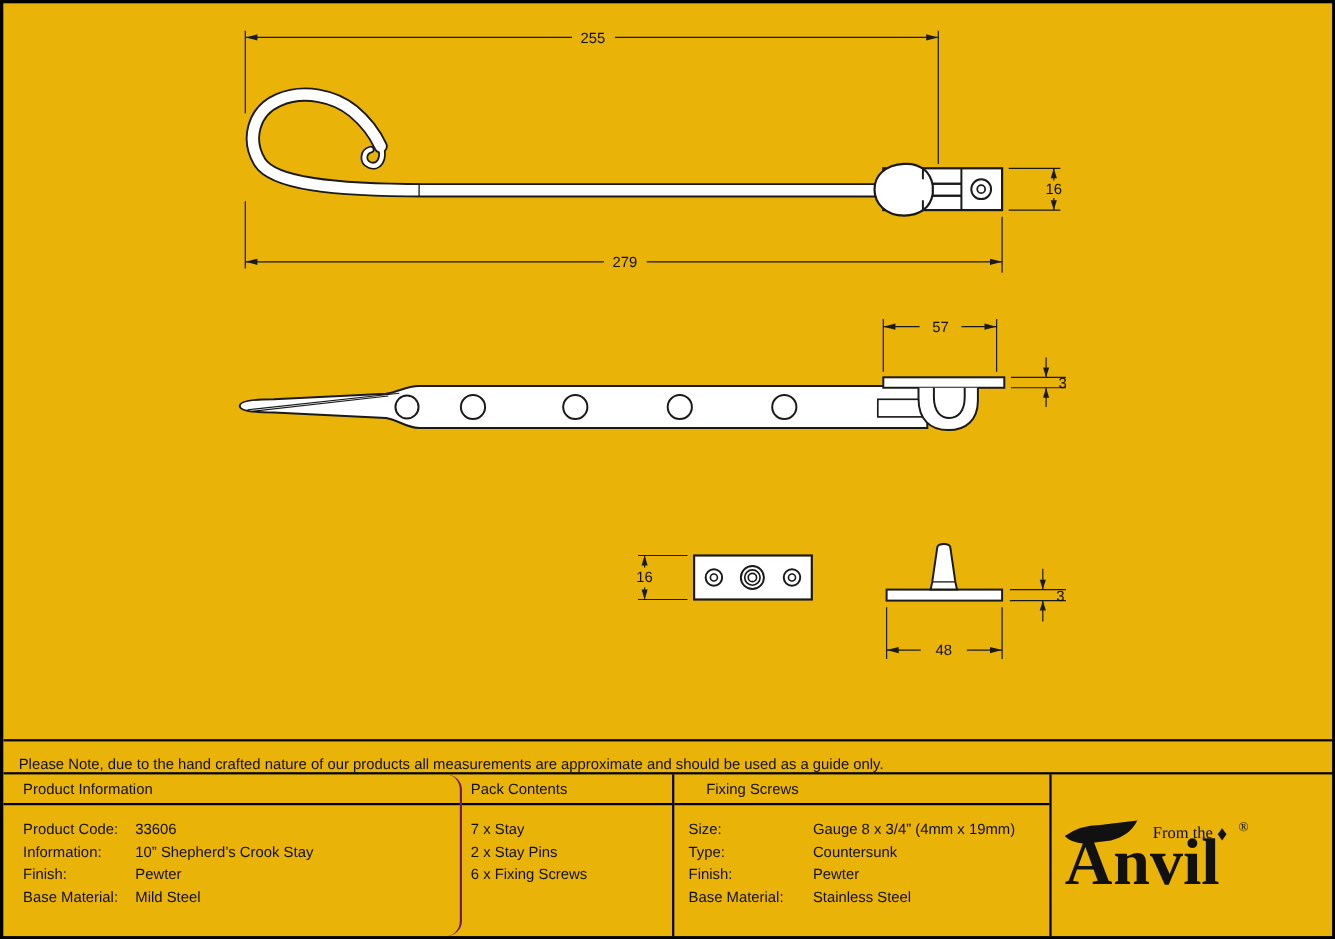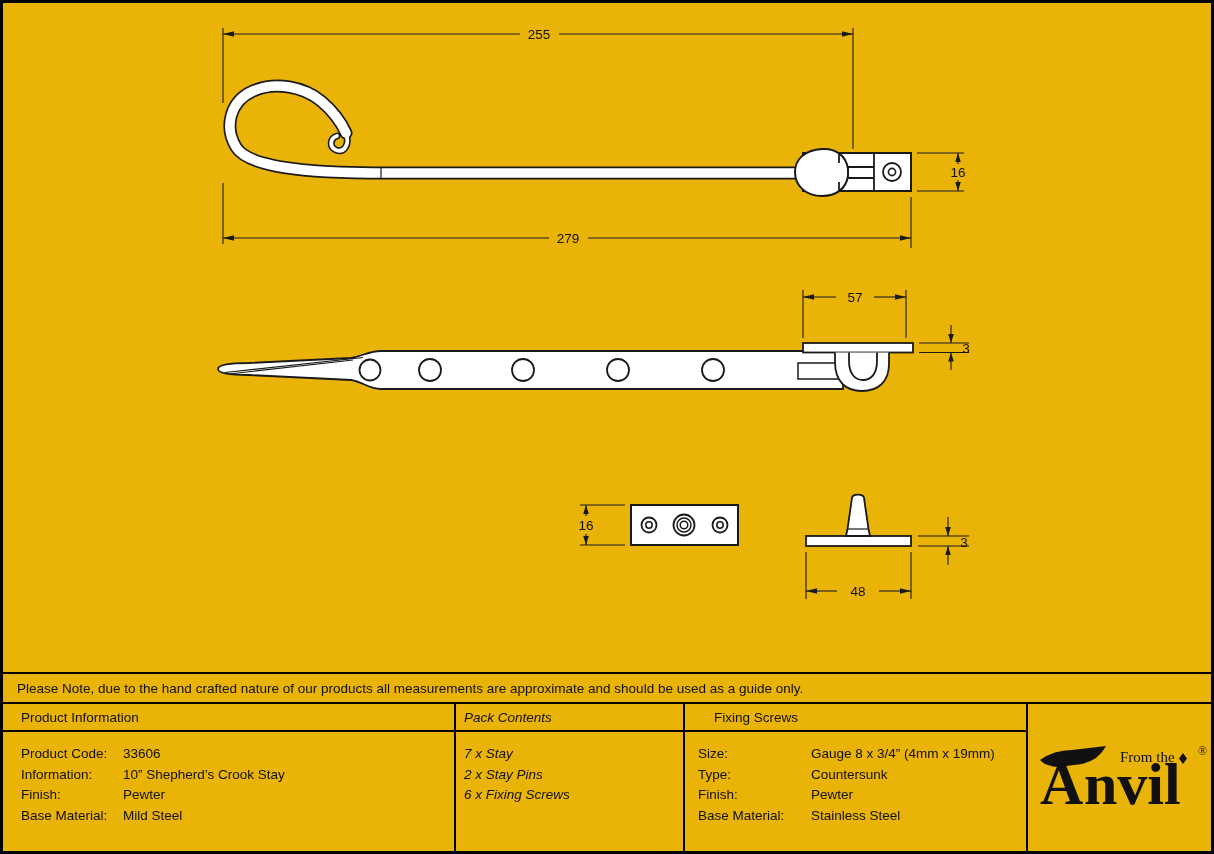--- a/index.html
+++ b/index.html
@@ -12,31 +12,31 @@
     font-family:"Liberation Sans", sans-serif;
     color:#111;
     overflow:hidden;
     margin:0 auto;
   }
   #drawing-svg{position:absolute;left:0;top:0;}
   .note-row{
     position:absolute;left:0;right:0;top:669px;height:32px;
     border-top:2px solid #000;border-bottom:2px solid #000;
     box-sizing:border-box;
-    display:flex;align-items:center;
+    display:flex;align-items:flex-end;
     padding-left:14px;
     font-size:13.5px;
   }
   .info-table{
     position:absolute;left:0;right:0;top:701px;bottom:0;
     display:flex;
   }
   .col{box-sizing:border-box;}
-  .col1{width:453px;border-right:2px solid #000000;}
-  .col2{width:229px;border-right:2px solid #000;font-style:italic;}
+  .col1{width:417px;border-right:2px solid #701a75;border-radius:14px;}
+  .col2{width:193px;border-right:2px solid #000;}
   .col3{width:343px;border-right:2px solid #000;}
   .col4{flex:1;position:relative;}
   .col-header{
     height:28px;border-bottom:2px solid #000;
     box-sizing:border-box;
     display:flex;align-items:center;
     font-size:13.5px;
   }
   .col1 .col-header{padding-left:18px;}
   .col2 .col-header{padding-left:8px;}

